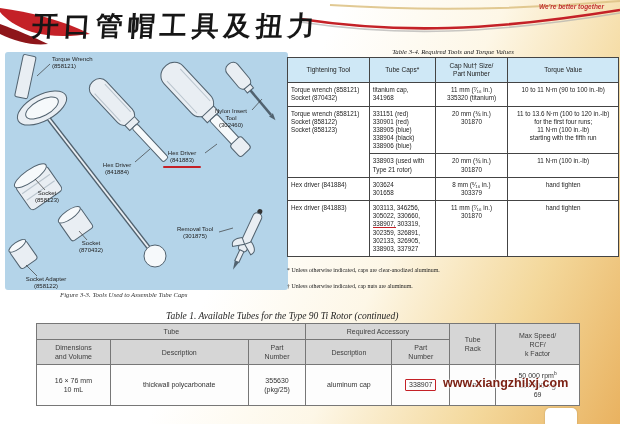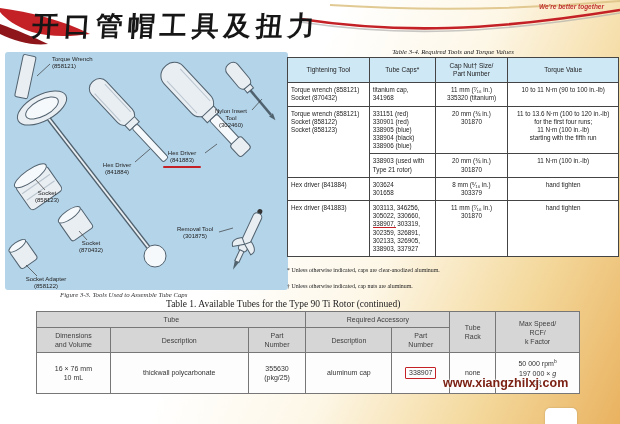--- a/index.html
+++ b/index.html
@@ -51,21 +51,21 @@
   #table34 td.c{text-align:center;}
   #table34 td.l{text-align:left;}
   .redline{border-bottom:1.5px solid #c42127;}
   #table34-footnotes{
     margin-top:2px;font-size:5.9px;color:#222;line-height:1.35;
     font-family:"Liberation Serif",serif;white-space:pre-line;
   }
   
   #table1-wrap{position:absolute;left:36px;top:299px;width:544px;}
   #table1-title{
-    font-size:9.5px;color:#222;margin:0 0 2px 130px;
+    font-size:9.5px;font-style:italic;color:#222;margin:12px 0 2px 130px;
     font-family:"Liberation Serif",serif;
   }
   #table1{width:544px;border:1.5px solid #666;background:#fff;}
   #table1 th{
     background:#d6d6d6;border:1px solid #777;font-size:7px;font-weight:400;color:#3d3d3d;
     padding:3px 2px;white-space:pre-line;line-height:1.3;text-align:center;
   }
   #table1 td{
     border:1px solid #777;font-size:7px;color:#333;padding:5px 2px;text-align:center;
     white-space:pre-line;line-height:1.35;vertical-align:middle;background:#fdfdfd;

